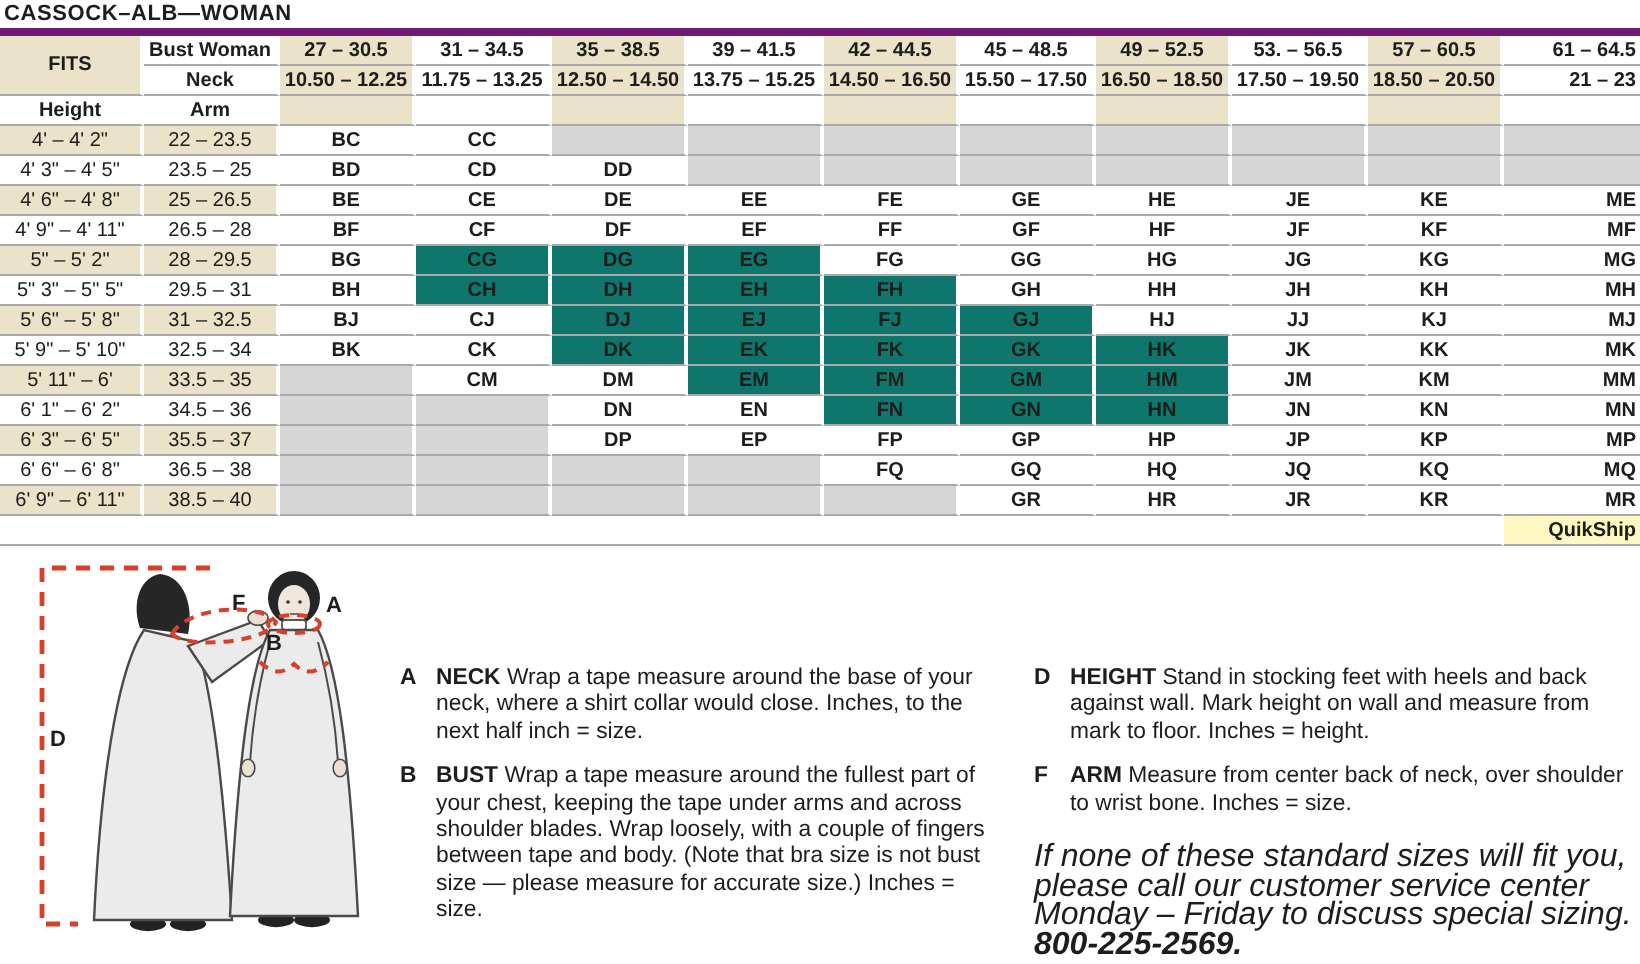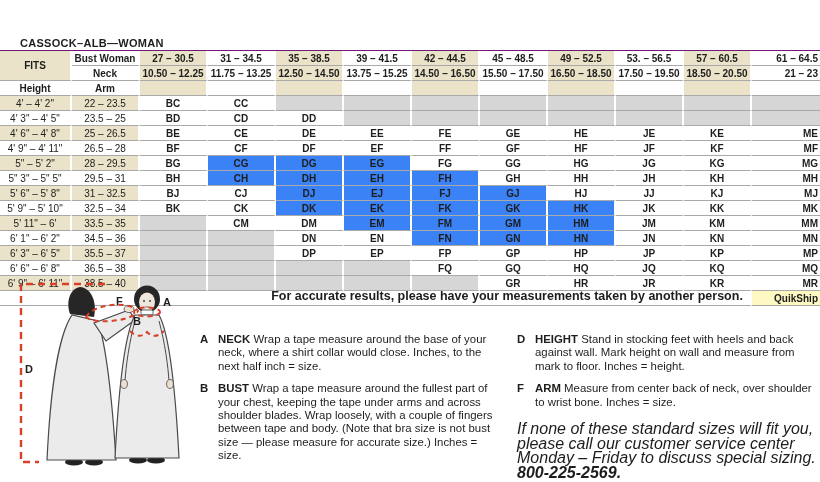--- a/index.html
+++ b/index.html
@@ -9,30 +9,29 @@
     color: #1d1d1b;
     width: 820px; height: 482px;
     overflow: hidden;
     position: relative;
   }
   .chart-title {
     height: 14px;
     font-size: 11px;
     font-weight: bold;
     letter-spacing: .3px;
-    padding: 1px 0 0 20px;
+    padding: 1px 0 0 2px;
     white-space: nowrap;
-    margin-top: 36px;
   }
   table.size-table {
     border-collapse: separate;
     border-spacing: 0;
     table-layout: fixed;
     width: 820px;
-    border-top: 1px solid #701a75;
+    border-top: 4px solid #701a75;
   }
   table.size-table td {
     height: 15px;
     padding: 0 2px;
     font-size: 10px;
     text-align: center;
     vertical-align: middle;
     border-bottom: 1px solid #a9a9a9;
     border-right: 2px solid #fff;
     white-space: nowrap;
@@ -41,21 +40,21 @@
   table.size-table td:last-child { border-right: none; text-align: right; }
   td.cream  { background: #eae3c9; }
   td.fits   { background: #eae3c9; font-weight: bold; font-size: 10.5px; }
   td.lbl    { font-weight: bold; text-align: right; padding-right: 5px; }
   td.range  { font-weight: bold; }
   td.colhdr { font-weight: bold; text-align: left; padding-left: 4px; height: 13px; }
   td.stub   { height: 13px; }
   td.ht     { text-align: left; padding-left: 4px; }
   td.arm    { text-align: center; }
   td.code   { font-weight: bold; }
-  td.hl     { background: #3b82f6; }
+  td.hl     { background: #0f766e; }
   td.empty  { background: #d6d6d6; }
   td.qspacer { border-bottom: none; }
   td.quik   { background: #fef9c3; font-weight: bold; border-bottom: none; height: 15px; }
 
   .bottom { position: absolute; left: 0; top: 281px; width: 820px; height: 201px; }
   .figure-wrap { position: absolute; left: 2px; top: 0; width: 194px; height: 201px; }
   .intro {
     position: absolute; left: 196px; right: 2px; top: 7px;
     text-align: center; font-weight: bold;
     font-size: 12.5px; line-height: 16px;
@@ -360,21 +359,20 @@
 
       <ellipse cx="145" cy="31" rx="13" ry="4.5" fill="none" stroke="#d8402a" stroke-width="2" stroke-dasharray="5,4"></ellipse>
       <text class="fig-label" x="161" y="25">A</text>
 
       <path d="M128,50 q9,9 17,1 q8,8 17,-1" fill="none" stroke="#d8402a" stroke-width="2" stroke-dasharray="5,4"></path>
       <text class="fig-label" x="131" y="44">B</text>
     </svg>
   </div>
 
   <div class="intro">
-    <div>For accurate results, please have your measurements taken by another person.</div>
   </div>
 
   <div class="cols">
     <div class="col left" id="col-left">
         <div class="para"><span class="letter">A</span><span class="term">NECK </span><span>Wrap a tape measure around the base of your neck, where a shirt collar would close. Inches, to the next half inch = size.</span></div>
         <div class="para"><span class="letter">B</span><span class="term">BUST </span><span>Wrap a tape measure around the fullest part of your chest, keeping the tape under arms and across shoulder blades. Wrap loosely, with a couple of fingers between tape and body. (Note that bra size is not bust size — please measure for accurate size.) Inches = size.</span></div>
       </div>
     <div class="col right" id="col-right">
 
     <div class="para"><span class="letter">D</span><span class="term">HEIGHT </span><span>Stand in stocking feet with heels and back against wall. Mark height on wall and measure from mark to floor. Inches = height.</span></div>

